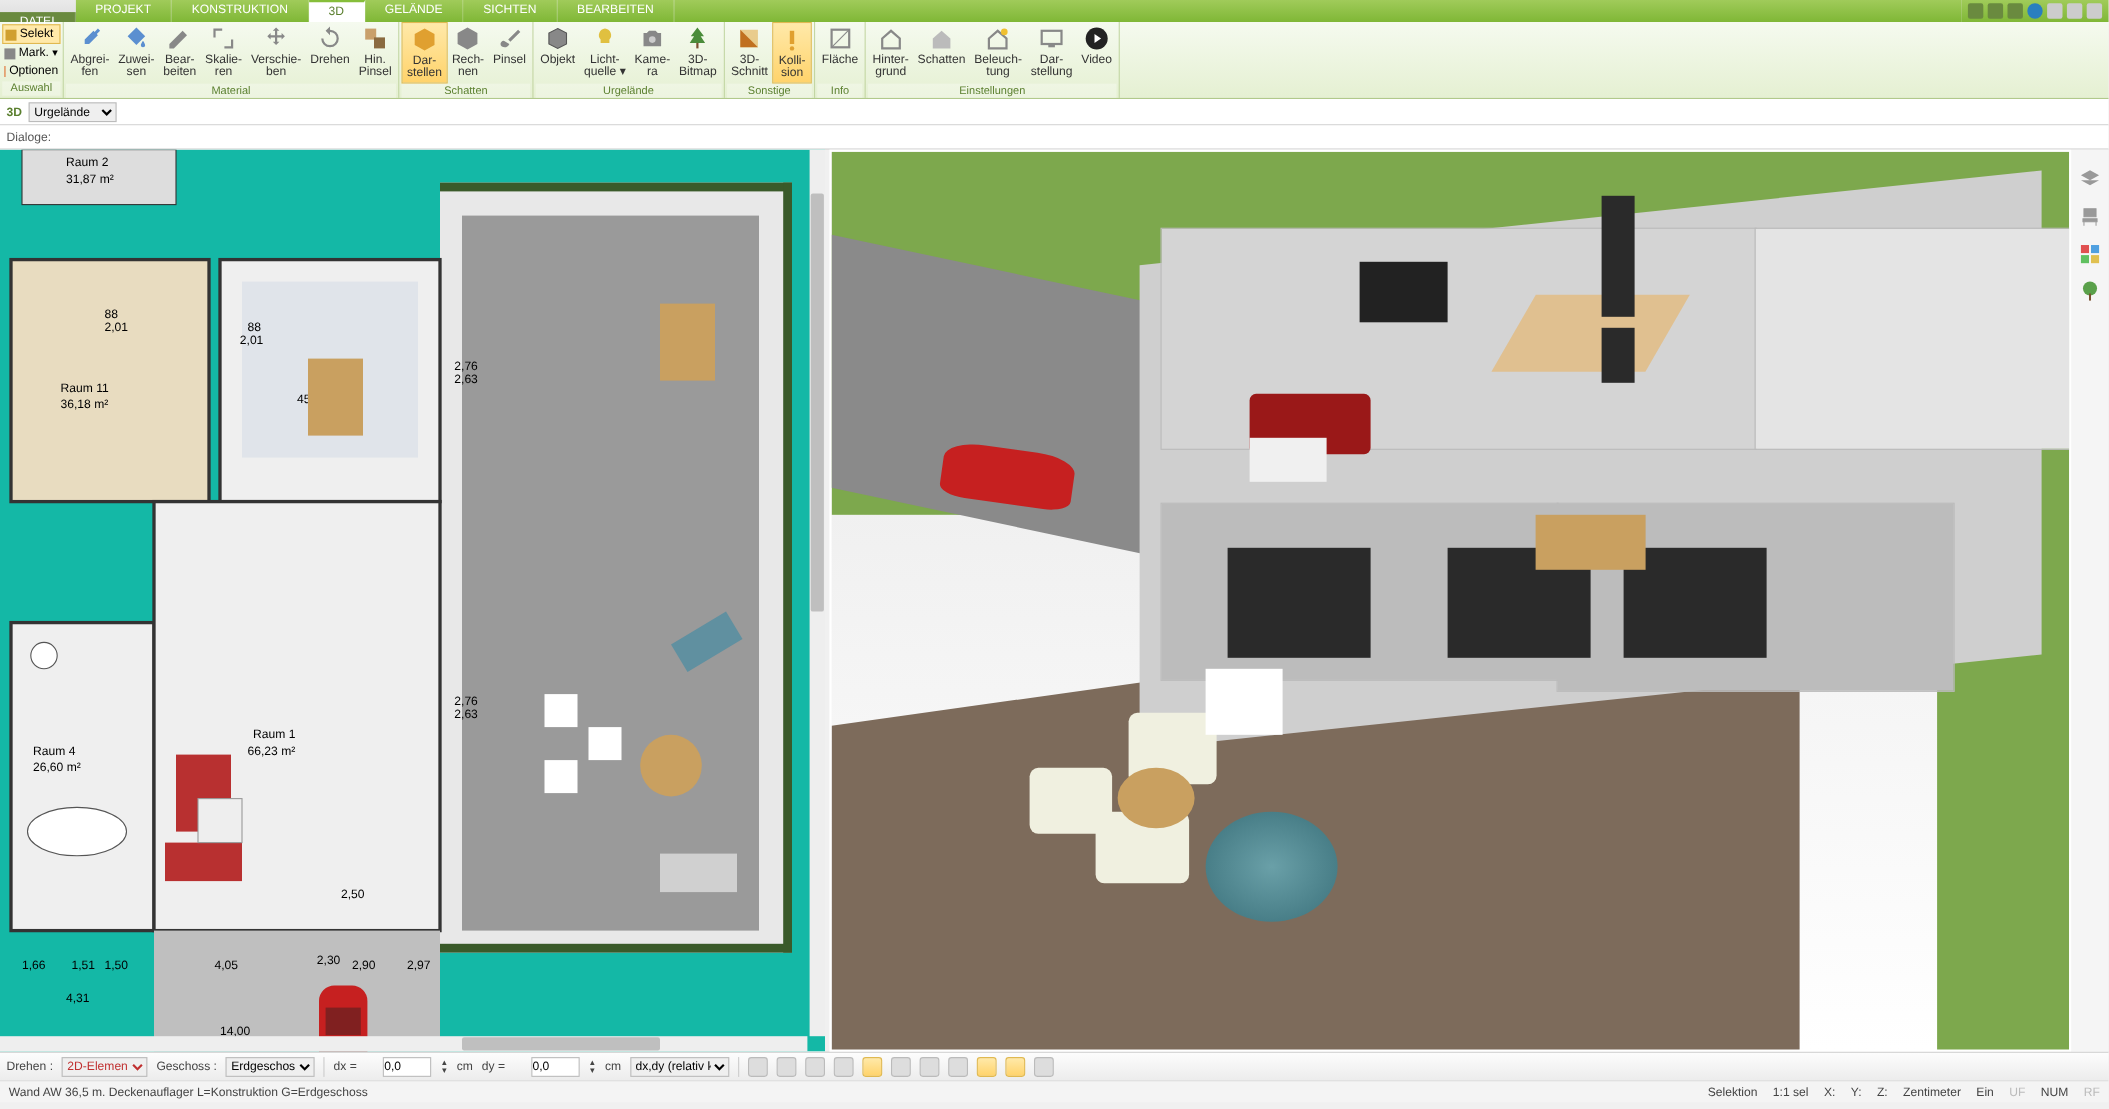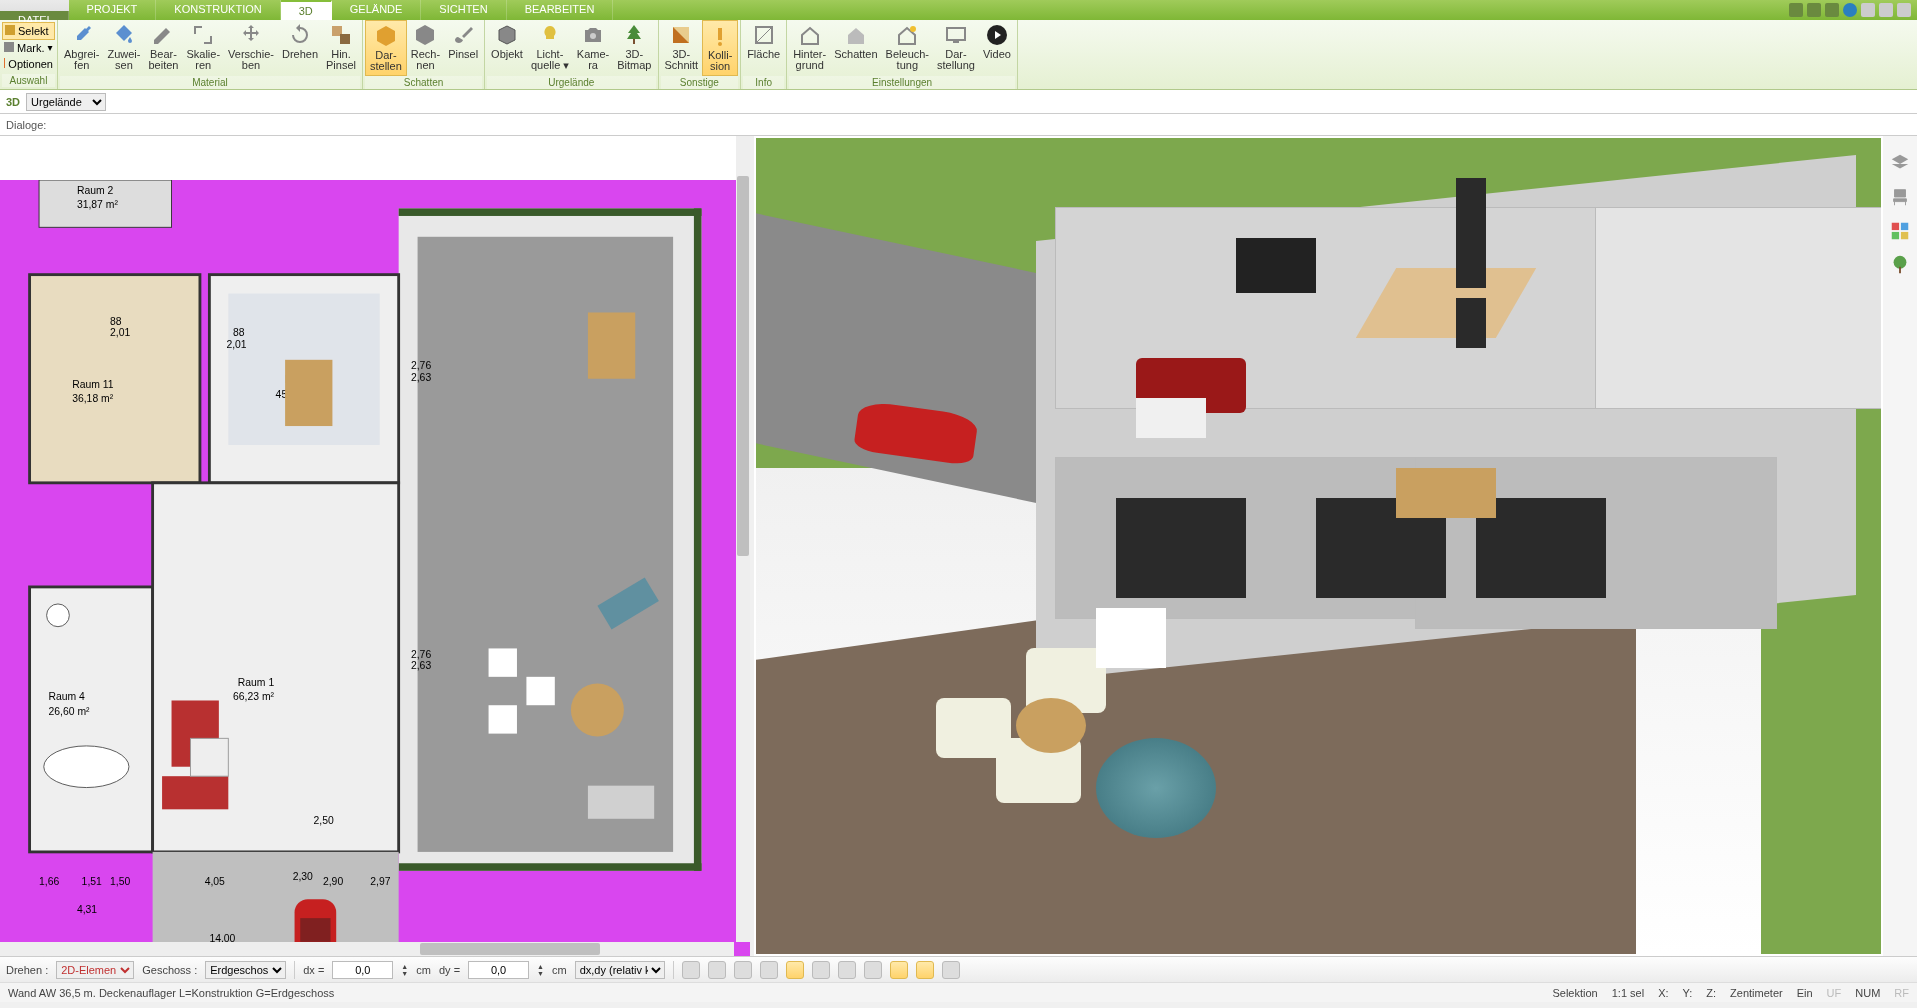--- a/index.html
+++ b/index.html
@@ -18,54 +18,54 @@
 
 .ribbon { display: flex; background: linear-gradient(#f5faef,#e5f0d2); height: 70px; border-bottom: 1px solid #b1c98b; }
 .ribbon-group { display: flex; flex-direction: column; border-right: 1px solid #c3d6a3; padding: 0 2px; position: relative; }
 .ribbon-row { display: flex; flex: 1; }
 .ribbon-btn { display: flex; flex-direction: column; align-items: center; justify-content: flex-start; padding: 2px 4px; min-width: 36px; cursor: pointer; }
 .ribbon-btn .ico { width: 26px; height: 26px; margin-bottom: 1px; display:flex; align-items:center; justify-content:center;}
 .ribbon-btn .lbl { font-size: 10px; text-align: center; line-height: 11px; color:#333;}
 .ribbon-btn.active { background: linear-gradient(#ffe9a9,#ffd36b); border:1px solid #e0b950;}
 .ribbon-group-label { font-size: 10px; text-align: center; color: #5a7f2e; padding: 1px 0; background:rgba(255,255,255,0.3);}
 .ribbon-left { width:58px; display:flex; flex-direction:column; justify-content:space-between; padding:2px;}
-.ribbon-left-item { font-size:10px; padding:2px; cursor:pointer; display:flex; align-items:flex-start; gap:3px;}
+.ribbon-left-item { font-size:10px; padding:2px; cursor:pointer; display:flex; align-items:flex-end; gap:3px;}
 .ribbon-left-item .chip{width:10px;height:10px;display:inline-block;}
 
 
 .ico svg { width:24px; height:24px; }
 
 
 .subtoolbar { display:flex; align-items:center; height:24px; background:#fff; border-bottom:1px solid #ccc; padding:0 6px; gap:6px;}
 .subtoolbar select, .subtoolbar input { font-size:11px; height:18px; border:1px solid #bbb;}
 .dropdown-dialoge { height:22px; background:#fff; border-bottom:1px solid #ccc; display:flex; align-items:center; padding:0 6px; font-size:11px; color:#555;}
 
 
 .main { display:flex; height:820px; position:relative;}
 .view2d { width:750px; background:#fff; position:relative; overflow:hidden;}
 .view3d { flex:1; background:#fff; position:relative; overflow:hidden; margin-left:4px;}
 .rightvtoolbar { width:34px; background:#f5f5f5; display:flex; flex-direction:column; gap:12px; padding-top:16px; align-items:center;}
 .rightvtoolbar .vico{ width:22px; height:22px; cursor:pointer;}
 
 
-.floorplan { position:absolute; inset:0; background:#d946ef;margin-top:44px;}
+.floorplan { position:absolute; inset:0; background:#14b8a6;}
 .floorplan svg{ width:100%; height:100%;}
 
 
 .scene3d { position:absolute; inset:2px; background: linear-gradient(#e6e6e6, #fff); overflow:hidden;}
 .grass { position:absolute; background:#7da84d;}
 .concrete { position:absolute; background:#cfcfcf;}
 .road { position:absolute; background:#8a8a8a;}
 .house { position:absolute; background:#d9d9d9; outline:1px solid #bbb;}
 .car { position:absolute; width:120px; height:50px; background:#c62020; border-radius:30% 30% 20% 20%;}
 .wood { position:absolute; background:#7d6b5b;}
 
 
 .bottombar { height:26px; background:linear-gradient(#fdfdfd,#ececec); border-top:1px solid #ccc; display:flex; align-items:center; padding:0 6px; gap:8px; font-size:11px; color:#444;}
-.bottombar input{ width:61px; height:18px; text-align:center; font-size:11px; border:1px solid #bbb;}
+.bottombar input{ width:44px; height:18px; text-align:left; font-size:11px; border:1px solid #bbb;margin-left:16px;}
 .bottombar select{ height:18px; font-size:11px; border:1px solid #bbb;}
 .bottombar .sep{ width:1px; height:18px; background:#ccc;}
 .bottombar .btico{ width:18px; height:18px; background:#ddd; border:1px solid #bbb; border-radius:3px; cursor:pointer;}
 .bottombar .btico.on{ background:linear-gradient(#ffe9a9,#ffd36b); border-color:#e0b950;}
 .bottombar .red{ color:#c03030;}
 
 
 .statusbar { height:20px; background:#f4f4f4; border-top:1px solid #ddd; display:flex; align-items:center; padding:0 8px; font-size:11px; color:#444; gap:14px;}
 .statusbar .flex{flex:1;}
 

